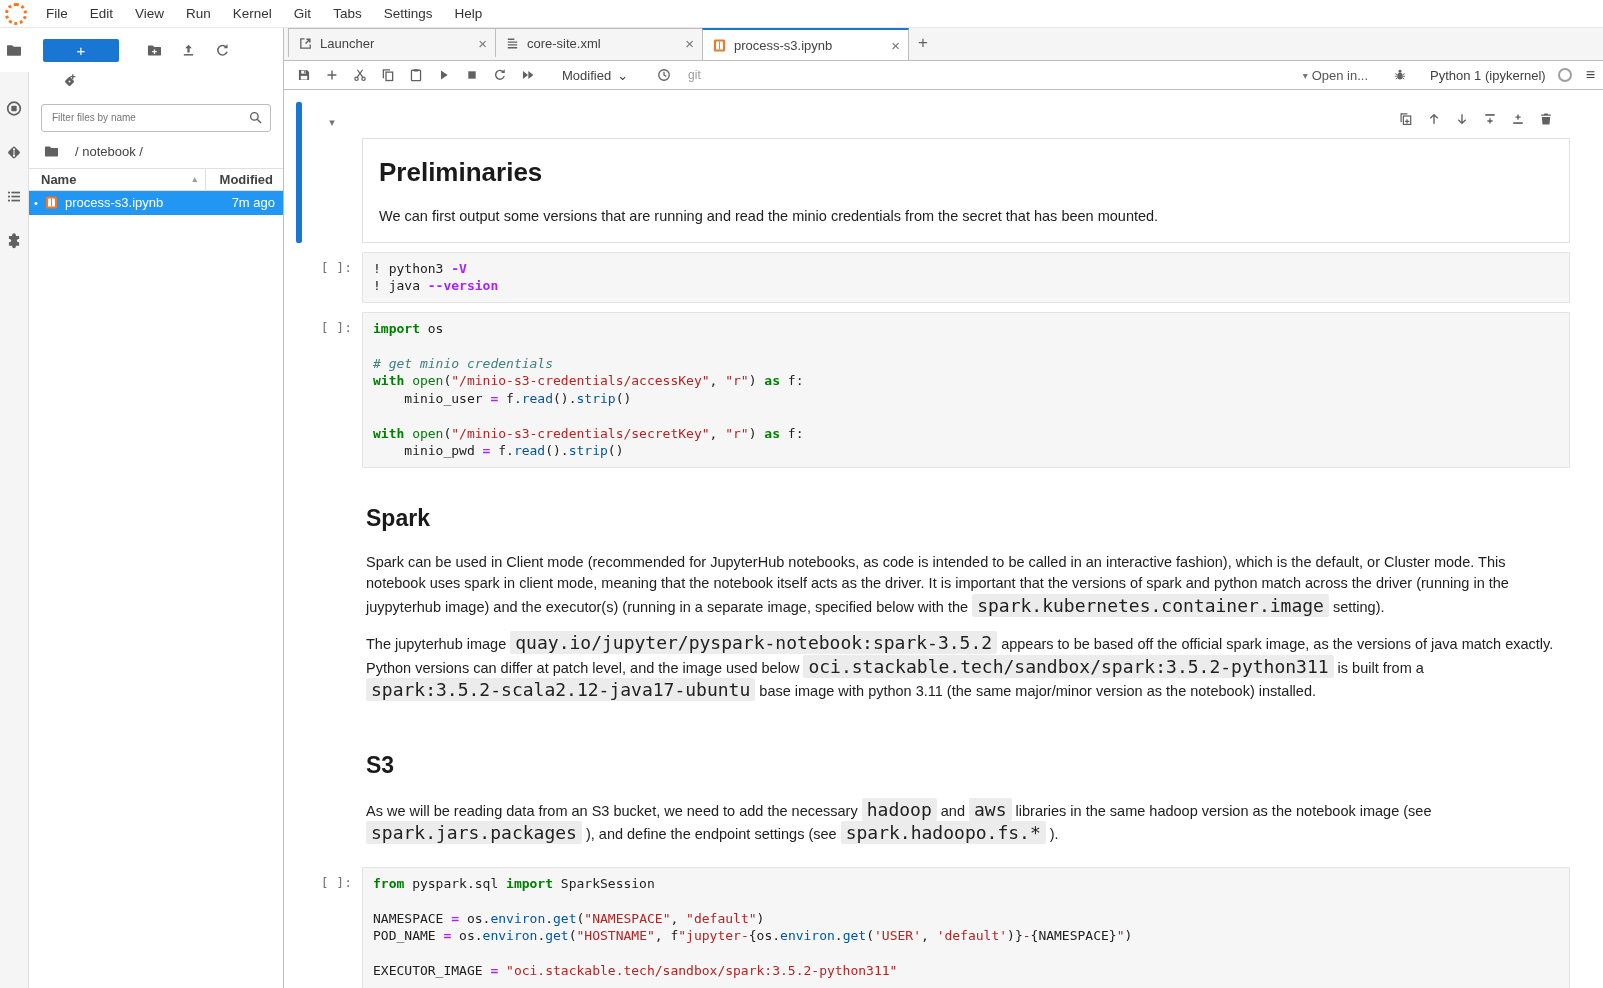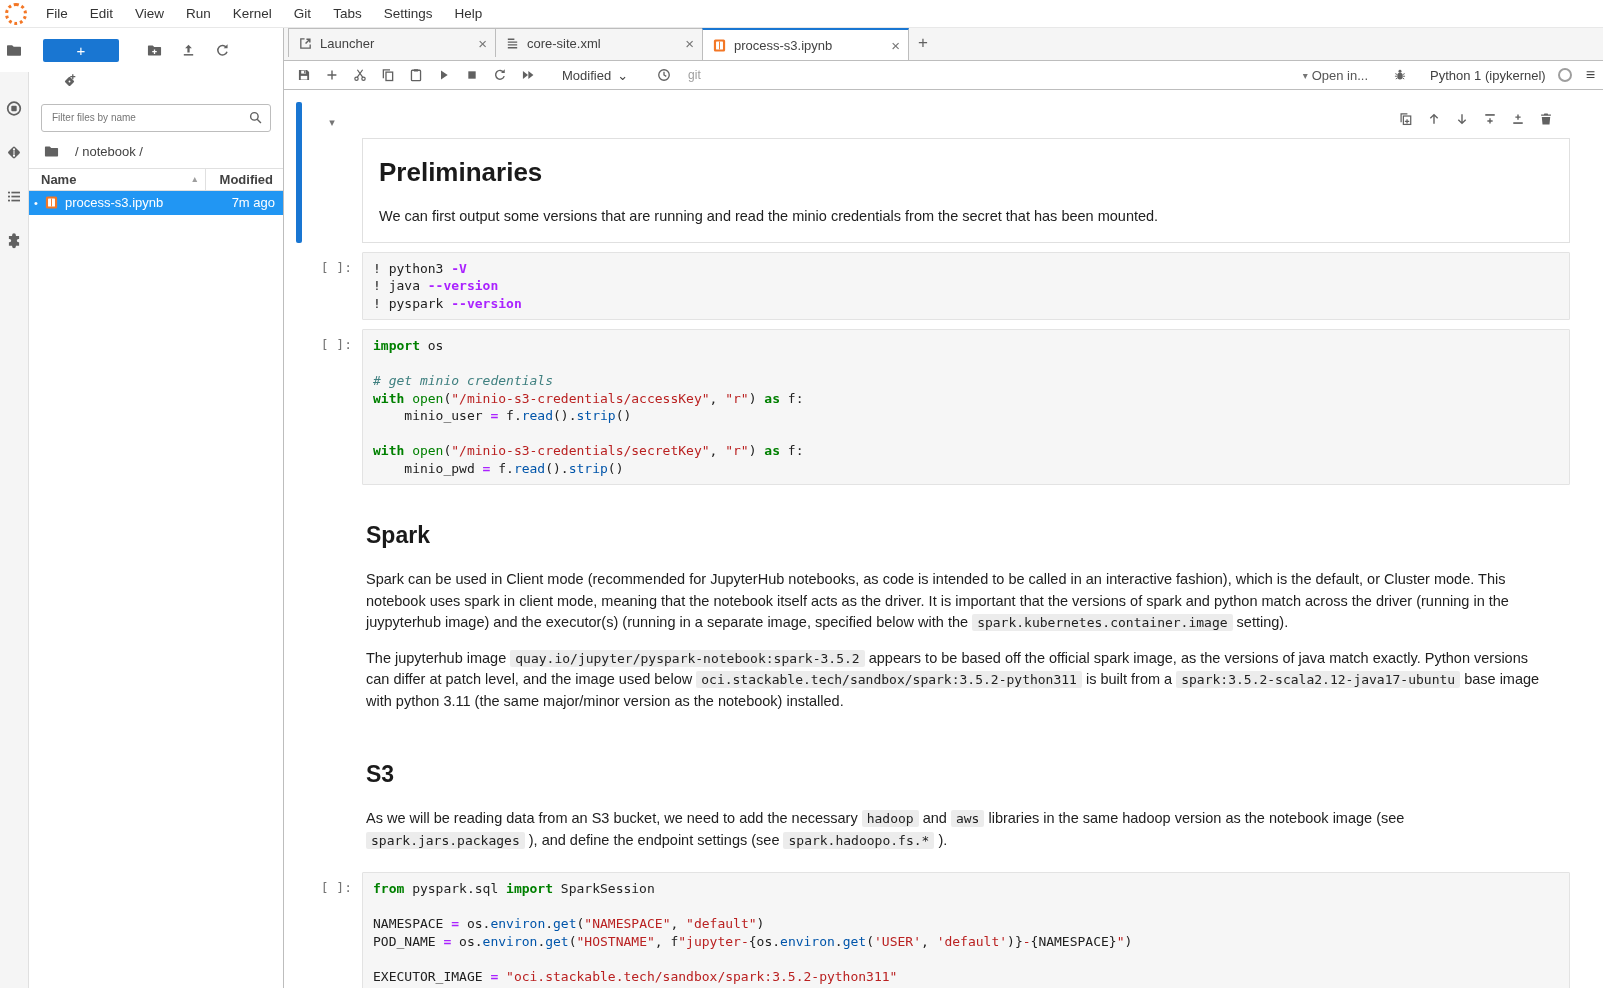--- a/index.html
+++ b/index.html
@@ -103,21 +103,21 @@
   .tk-s{color:var(--str);}
   .tk-cm{color:var(--com);font-style:italic;}
   .tk-o{color:var(--op);font-weight:bold;}
   .tk-pr{color:var(--prop);}
   .cell.md .body{padding:6px 16px 12px 4px;}
   .cell.md.selected .body{border:1px solid var(--border-lt);padding:10px 16px 14px 16px;margin-top:36px;}
   .md-h1{font-size:26px;font-weight:600;margin:8px 0 18px 0;color:#1a1a1a;}
   .md-h2{font-size:23px;font-weight:600;margin:22px 0 20px 0;color:#1a1a1a;}
   .cell.md p{font-size:14.5px;line-height:21.5px;margin-bottom:14px;color:#212121;}
   .cell.md p:last-child{margin-bottom:0;}
-  code.inline{font-family:"DejaVu Sans Mono",monospace;font-size:13px;background:#ececec;
+  code.inline{font-family:"DejaVu Sans Mono",monospace;font-size:18px;background:#ececec;
     padding:1px 5px;border-radius:2px;color:#212121;}
   .cell-toolbar{position:absolute;top:5px;right:10px;display:flex;gap:4px;background:#fff;padding:2px;}
   .ct-btn{background:none;border:none;width:24px;height:20px;display:flex;align-items:center;
     justify-content:center;color:#757575;font-size:14px;}
   .ct-btn svg{width:14px;height:14px;}
   .ct-btn.disabled{color:#c0c0c0;}
 </style>
 </head>
 <body>
 
@@ -468,21 +468,20 @@
                 </span>
               </button>
             </div>
           </div>
           <div class="cell code">
             <div class="selbar"></div>
             <div class="prompt">[ ]:</div>
             <div class="body">
               <pre class="codeline"><span class="tk-p">! python3 </span><span class="tk-o">-V</span></pre>
               <pre class="codeline"><span class="tk-p">! java </span><span class="tk-o">--version</span></pre>
-              <pre class="codeline"><span class="tk-p">! pyspark </span><span class="tk-o">--version</span></pre>
             </div>
           </div>
           <div class="cell code">
             <div class="selbar"></div>
             <div class="prompt">[ ]:</div>
             <div class="body">
               <pre class="codeline"><span class="tk-k">import</span><span class="tk-p"> os</span></pre>
               <pre class="codeline">&nbsp;</pre>
               <pre class="codeline"><span class="tk-cm"># get minio credentials</span></pre>
               <pre class="codeline"><span class="tk-k">with</span><span class="tk-p"> </span><span class="tk-b">open</span><span class="tk-p">(</span><span class="tk-s">"/minio-s3-credentials/accessKey"</span><span class="tk-p">, </span><span class="tk-s">"r"</span><span class="tk-p">) </span><span class="tk-k">as</span><span class="tk-p"> f:</span></pre>

